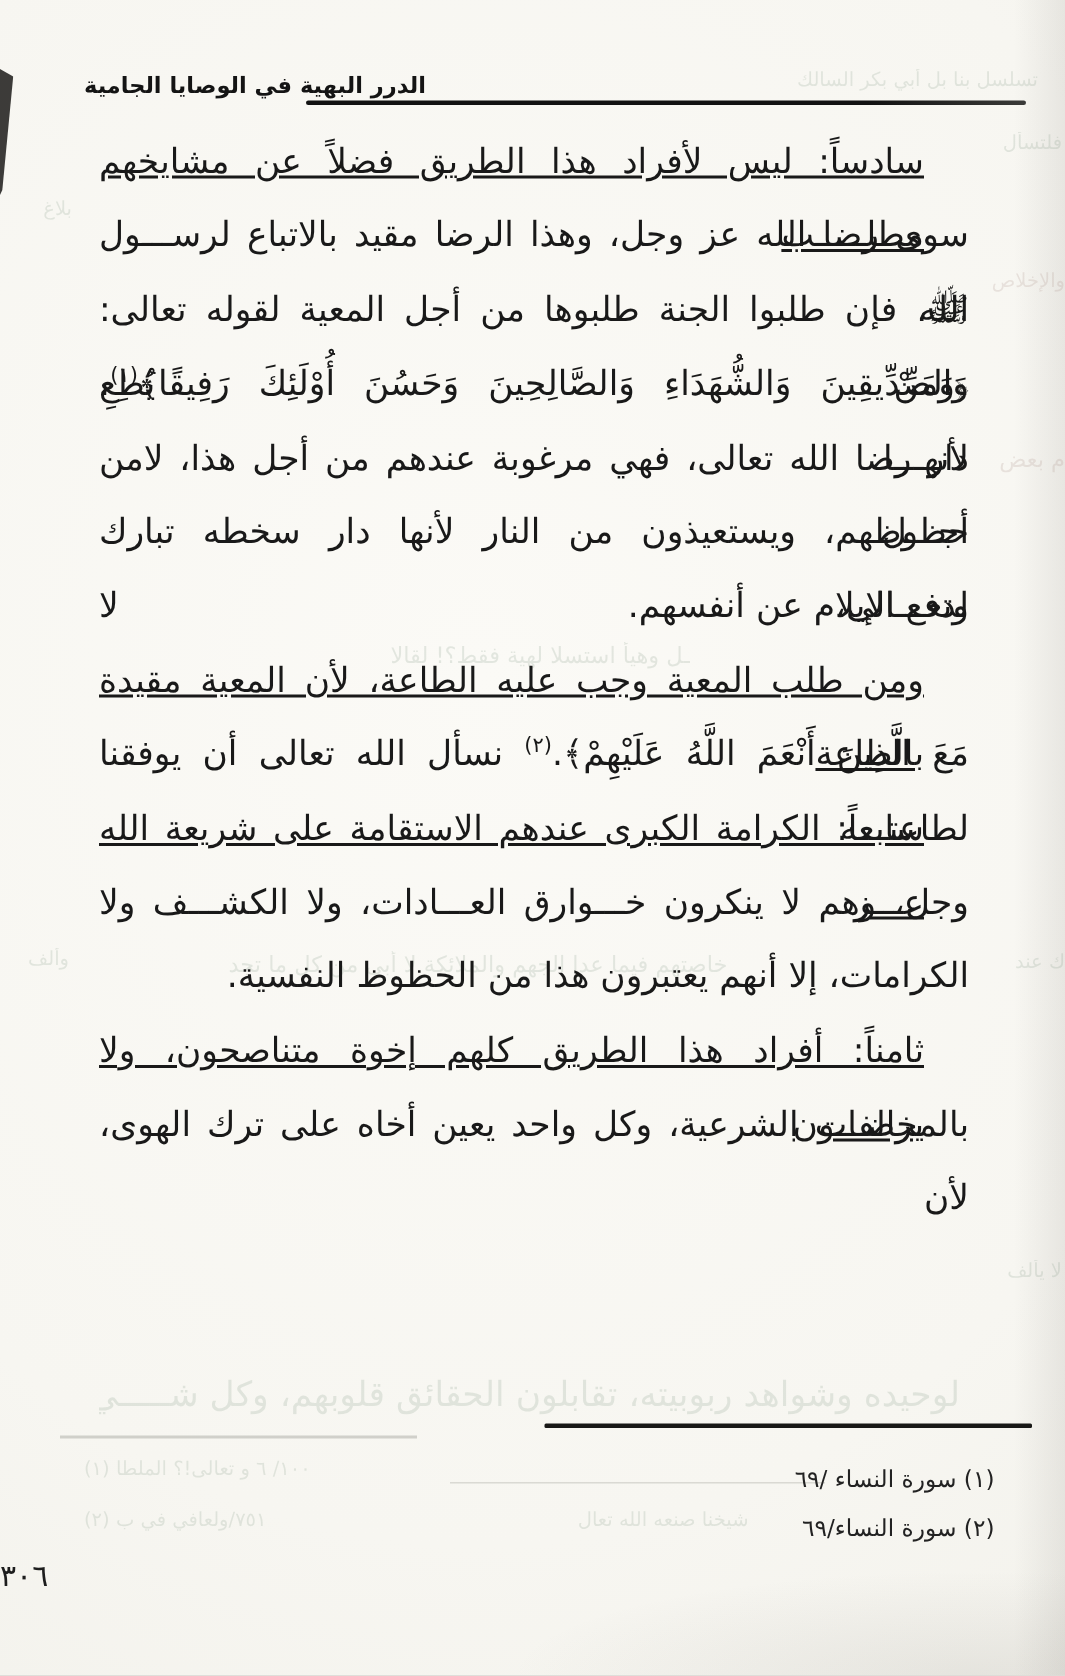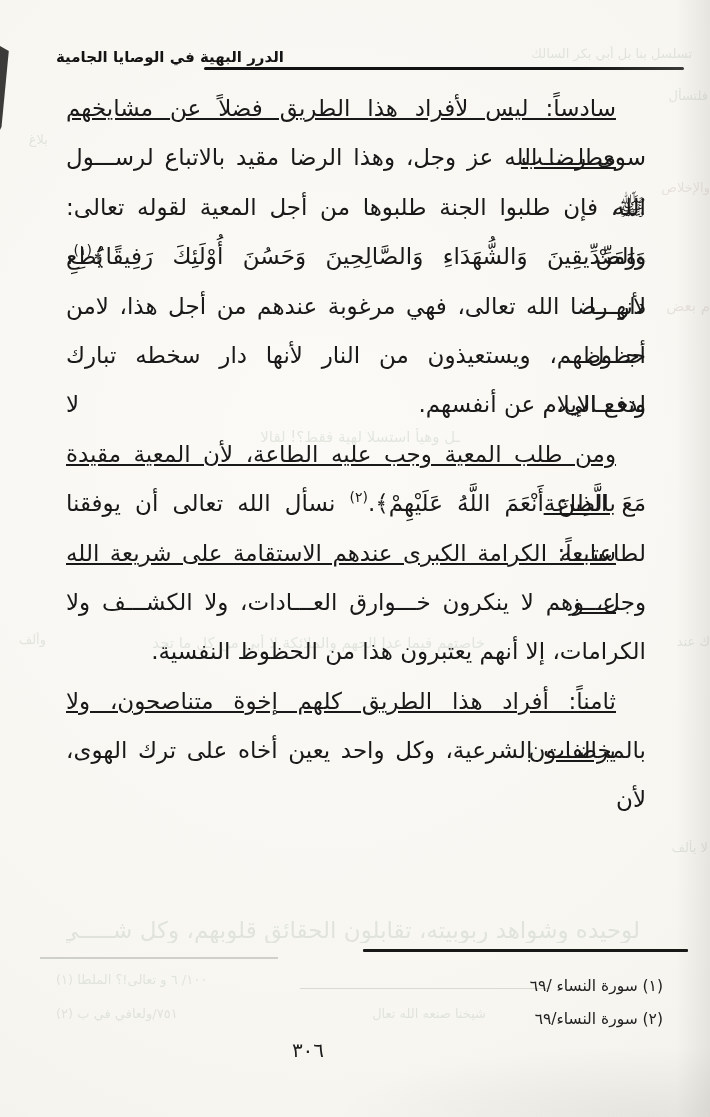--- a/index.html
+++ b/index.html
@@ -64,21 +64,21 @@
   .fn-hairline2{
     position:absolute;top:988px;left:300px;width:250px;height:1px;
     background:#c6c6c0;opacity:.6;
   }
   .footnotes{
     position:absolute;top:970px;right:47px;left:200px;
     font-size:15.5px;line-height:33px;text-align:right;direction:rtl;color:#222;
   }
   .page-number{
     position:absolute;top:1038px;left:0;width:616px;
-    text-align:center;font-size:20px;letter-spacing:3px;color:#1d1d1d;
+    text-align:left;font-size:20px;letter-spacing:3px;color:#1d1d1d;
   }
   
   .bl{
     position:absolute;direction:rtl;white-space:nowrap;overflow:hidden;
     filter:blur(.5px);pointer-events:none;
   }
   .bl-g{color:#6f8a74;opacity:.17;}
   .bl-p{color:#a98e86;opacity:.20;}
   .bl-13{font-size:13px;} .bl-15{font-size:15px;} .bl-17{font-size:23px;}
 </style>
@@ -97,21 +97,21 @@
   <div class="bl bl-p bl-15" style="top:297px;right:0;width:64px;">م بعض</div>
   <div class="bl bl-g bl-13" style="top:597px;right:0;width:64px;margin-top:37px;">ك عند</div>
   <div class="bl bl-g bl-13" style="top:840px;right:2px;width:60px;">لا يألف</div>
   <div class="bl bl-g bl-13" style="top:132px;left:4px;width:44px;">بلاغ</div>
   <div class="bl bl-g bl-13" style="top:632px;left:2px;width:44px;">وألف</div>
   <div class="bl bl-g bl-15" style="top:428px;right:250px;width:330px;">ـل وهيأ استسلا لهية فقط؟! لقالا</div>
   <div class="bl bl-g bl-15" style="top:634px;right:225px;width:380px;">خاصتهم فيما عدا الجهم والملائكة لا أبى من كل ما تجد</div>
   <div class="bl bl-g bl-17" style="top:917px;right:70px;left:66px;">لوحيده وشواهد ربوبيته، تقابلون الحقائق قلوبهم، وكل شـــــيء</div>
   <div class="bl bl-g bl-13" style="top:972px;left:56px;width:200px;direction:ltr;">(١) ١٠٠/ ٦ و تعالى!؟ الملطا</div>
   <div class="bl bl-g bl-13" style="top:1006px;left:56px;width:200px;direction:ltr;">(٢) ٧٥١/ولعافي في ب</div>
-  <div class="bl bl-g bl-13" style="top:1006px;left:296px;width:190px;">شيخنا صنعه الله تعال</div>
+  <div class="bl bl-g bl-13" style="top:1006px;left:309px;width:190px;">شيخنا صنعه الله تعال</div>
 
   <div class="header-title">الدرر البهية في الوصايا الجامية</div>
   <div class="header-rule"></div>
 
   <div class="body-text">
     <div class="ln j in">سادساً: ليس لأفراد هذا الطريق فضلاً عن مشايخهم مطلـــــب</div>
     <div class="ln j">سوى رضا الله عز وجل، وهذا الرضا مقيد بالاتباع لرســـول الله</div>
     <div class="ln j">ﷺ، فإن طلبوا الجنة طلبوها من أجل المعية لقوله تعالى: ﴿وَمَنْ يُطِعِ</div>
     <div class="ln j"><span>وَالصِّدِّيقِينَ وَالشُّهَدَاءِ وَالصَّالِحِينَ وَحَسُنَ أُوْلَئِكَ رَفِيقًا﴾</span><span class="fnm">(١)</span><span>، لأنهـــا</span></div>
     <div class="ln j">دار رضا الله تعالى، فهي مرغوبة عندهم من أجل هذا، لامن أجـــل</div>

